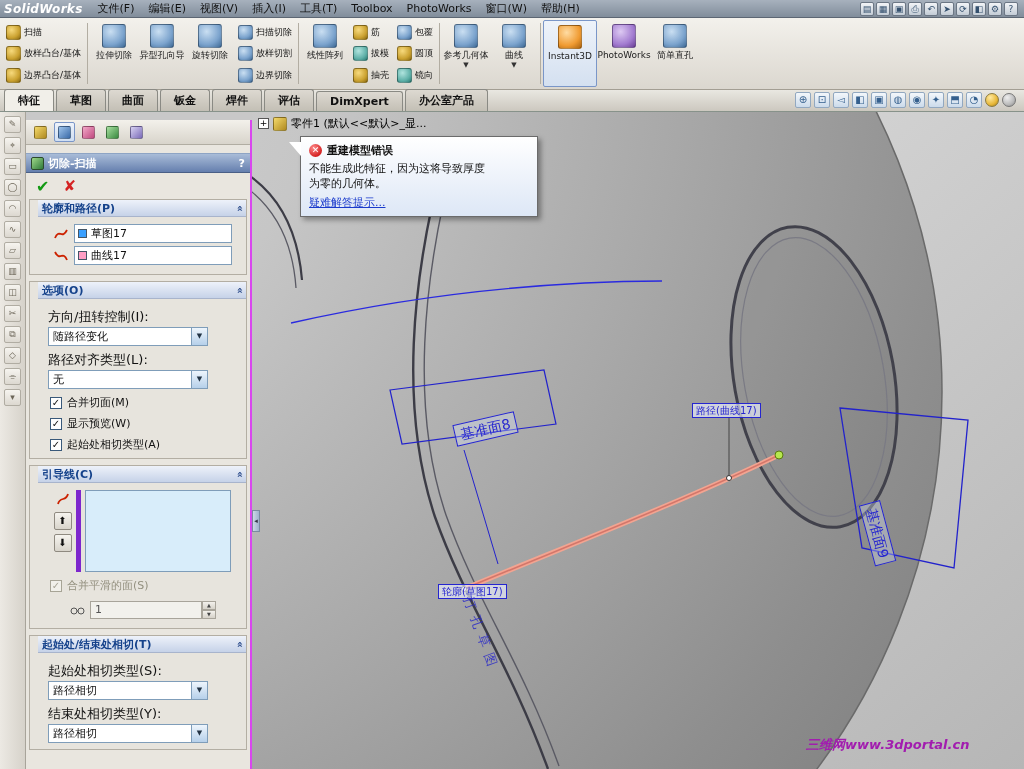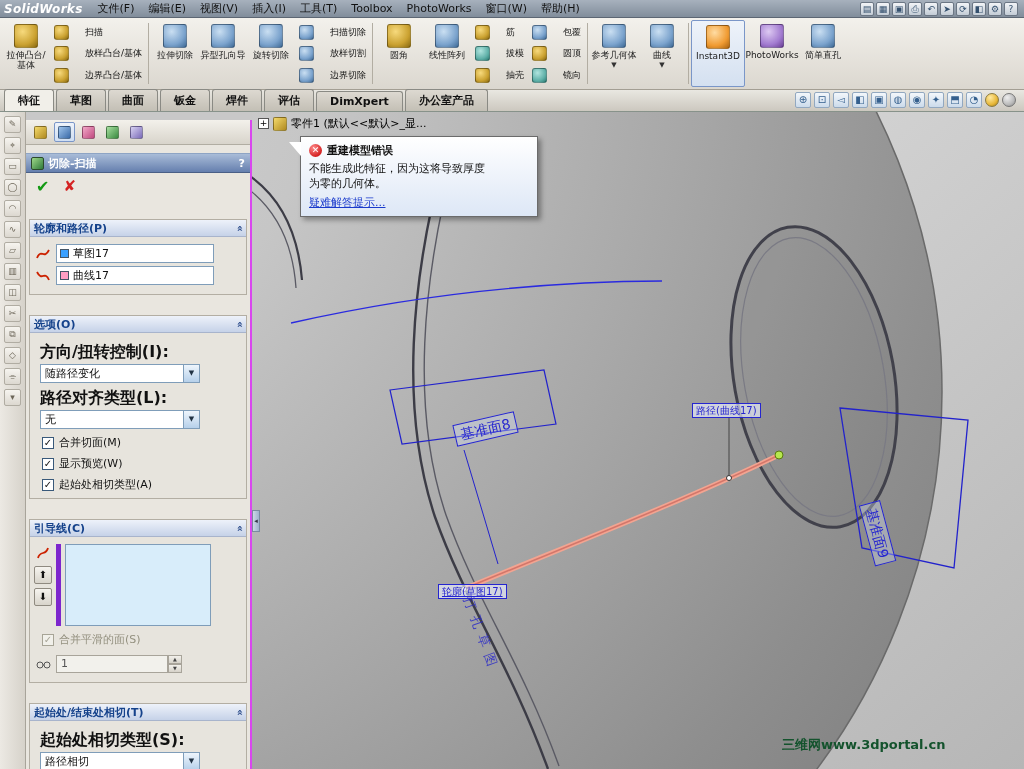--- a/index.html
+++ b/index.html
@@ -18,21 +18,21 @@
 
   
   .toolbar { position:absolute; left:0; top:18px; width:1024px; height:72px;
     background:linear-gradient(#f3f1ec,#dbd7cf); border-bottom:1px solid #a39e93;
     display:flex; align-items:stretch; padding:2px 2px; }
   .tb-big { width:48px; display:flex; flex-direction:column; align-items:center; padding-top:4px;
     font-size:9px; text-align:center; line-height:10px; color:#1c1c1c; cursor:default; }
   .tb-big.wide { width:54px; }
   .tb-big.active { border:1px solid #7a96c8; background:linear-gradient(#eef3fa,#d4e0f0); border-radius:2px; }
   .tb-stack { display:flex; flex-direction:column; justify-content:space-between; padding:3px 4px; }
-  .tb-small { display:flex; align-items:center; gap:16px; font-size:9px; white-space:nowrap; height:18px; cursor:default; }
+  .tb-small { display:flex; align-items:center; gap:3px; font-size:9px; white-space:nowrap; height:18px; cursor:default; }
   .tb-sep { width:1px; background:#b2ada2; margin:3px 2px; }
   .ic { width:24px; height:24px; border-radius:3px; border:1px solid rgba(0,0,0,.28); margin-bottom:2px; flex:none; }
   .ic.s { width:15px; height:15px; margin:0; }
   .ic-gold  { background:radial-gradient(circle at 35% 30%, #f7da7d, #cba231 62%, #8a6a12); }
   .ic-steel { background:radial-gradient(circle at 35% 30%, #cadff2, #7ba3cd 62%, #3f6a96); }
   .ic-teal  { background:radial-gradient(circle at 35% 30%, #b0e4de, #60b1a9 62%, #2a7a72); }
   .ic-orange{ background:radial-gradient(circle at 35% 30%, #ffdca3, #f09b32 62%, #aa6310); }
   .ic-purple{ background:radial-gradient(circle at 35% 30%, #ddc9f2, #a27bd0 62%, #6a3f96); }
   .dd { font-size:7px; color:#333; }
 
@@ -74,32 +74,32 @@
   .pm-title { height:20px; margin-top:8px; background:linear-gradient(#a9bcd8,#657fae);
     color:#fff; font-weight:bold; display:flex; align-items:center; gap:4px; padding:0 5px;
     border-top:1px solid #8ea4c4; border-bottom:1px solid #4a5f86; }
   .pm-title .tico { width:13px; height:13px; border-radius:2px; border:1px solid #2c4a2c;
     background:linear-gradient(135deg,#9fd88a,#2f7a3a); }
   .pm-title .help { margin-left:auto; font-weight:bold; color:#fff; }
   .pm-okrow { height:26px; display:flex; align-items:center; gap:14px; padding:2px 10px; }
   .ok { color:#149a14; font-size:16px; font-weight:bold; }
   .cancel { color:#d42222; font-size:15px; font-weight:bold; }
 
-  .pm-section { margin:20px 3px 6px; border:1px solid #b3aea3; background:#e7e4dd; }
+  .pm-section { margin:0 3px 6px; border:1px solid #b3aea3; background:#e7e4dd;padding-left:8px; }
   .pm-sec-h { height:17px; background:linear-gradient(#eef2fa,#c6d2e8); border-bottom:1px solid #a8b4cc;
     color:#15428b; font-weight:bold; font-size:11px; display:flex; align-items:center; padding:0 4px; }
   .chev { margin-left:auto; transform:rotate(-90deg); font-size:10px; color:#2a4a8a; }
   .pm-sec-b { padding:4px 4px 6px; }
-  .pm-row { display:flex; align-items:center; gap:4px; margin:3px 0; }
+  .pm-row { display:flex; align-items:center; gap:4px; margin:3px 0;justify-content:center; }
   .pm-ico { width:18px; height:18px; flex:none; display:flex; align-items:center; justify-content:center; }
   .pm-field { width:158px; height:19px; background:#fff; border:1px solid #7f9db9;
     display:flex; align-items:center; gap:4px; padding:0 3px; font-size:11px; }
   .sw { width:9px; height:9px; border:1px solid #456; flex:none; }
   .sw.blue { background:#3aa0ff; } .sw.pink { background:#ff9ec4; }
-  .pm-label { margin:5px 0 1px 6px; font-size:16px;font-weight:bold; }
+  .pm-label { margin:5px 0 1px 6px; font-size:13px; }
   .sel { width:160px; height:19px; margin-left:6px; background:#fff; border:1px solid #7f9db9;
     display:flex; align-items:center; font-size:11px; }
   .sel .txt { padding-left:4px; flex:1; white-space:nowrap; overflow:hidden; }
   .sel .arr { width:16px; height:17px; border-left:1px solid #7f9db9;
     background:linear-gradient(#eef5fc,#b6d0ea); font-size:7px; color:#234; text-align:center; line-height:17px; }
   .pm-check { display:flex; align-items:center; gap:5px; margin:6px 0 0 8px; font-size:11px; }
   .cb { width:12px; height:12px; border:1px solid #39597a; background:#fff; font-size:10px;
     line-height:10px; text-align:center; color:#111; flex:none; }
   .pm-check.dis { color:#93907f; }
   .pm-check.dis .cb { border-color:#a7a496; color:#a7a496; background:#f1f0ea; }
@@ -133,21 +133,21 @@
   .err-ico { width:13px; height:13px; border-radius:50%; background:radial-gradient(circle at 35% 30%,#ff8a8a,#d42222 70%);
     color:#fff; font-size:9px; line-height:13px; text-align:center; flex:none; }
   .tt-line { line-height:15px; }
   .tt-link { color:#1a3acc; text-decoration:underline; margin-top:4px; display:inline-block; }
 
   .vlabel { position:absolute; color:#2525cf; border:1px solid #2525cf; background:rgba(235,240,255,.65);
     font-size:10px; padding:0 3px; line-height:13px; white-space:nowrap; }
   .vlabel.big { font-size:14px; line-height:18px; padding:1px 5px; background:rgba(215,225,250,.35); }
   .vnote { position:absolute; color:rgba(45,45,200,.85); font-size:13px; letter-spacing:7px;
     white-space:nowrap; transform-origin:left top; }
-  .watermark { position:absolute; left:530px; top:624px; color:#14532d; font-weight:bold; font-size:13px; }
+  .watermark { position:absolute; left:554px; top:624px; color:#a21caf; font-weight:bold; font-size:13px;font-style:italic; }
   .splitter { position:absolute; left:0; top:398px; width:8px; height:22px; background:linear-gradient(90deg,#cdd8e8,#9fb2cc);
     border:1px solid #7a8aa0; font-size:7px; line-height:20px; text-align:center; color:#334; }
 </style>
 </head>
 <body>
 
 <div id="app">
 
   <div class="menubar">
     <span class="logo">SolidWorks</span>
@@ -168,24 +168,20 @@
       <span class="mb-ico">↶</span>
       <span class="mb-ico">➤</span>
       <span class="mb-ico">⟳</span>
       <span class="mb-ico">◧</span>
       <span class="mb-ico">⚙</span>
       <span class="mb-ico">?</span>
     </div>
   </div>
 
   <div class="toolbar">
-    <div class="tb-big">
-      <span class="ic ic-gold"></span>
-      <span>拉伸凸台/基体</span>
-    </div>
     <div class="tb-stack">
       <div class="tb-small">
         <span class="ic s ic-gold"></span>
         <span>扫描</span>
       </div>
       <div class="tb-small">
         <span class="ic s ic-gold"></span>
         <span>放样凸台/基体</span>
       </div>
       <div class="tb-small">
@@ -214,24 +210,20 @@
       <div class="tb-small">
         <span class="ic s ic-steel"></span>
         <span>放样切割</span>
       </div>
       <div class="tb-small">
         <span class="ic s ic-steel"></span>
         <span>边界切除</span>
       </div>
     </div>
     <div class="tb-sep"></div>
-    <div class="tb-big">
-      <span class="ic ic-gold"></span>
-      <span>圆角</span>
-    </div>
     <div class="tb-big">
       <span class="ic ic-steel"></span>
       <span>线性阵列</span>
     </div>
     <div class="tb-stack">
       <div class="tb-small">
         <span class="ic s ic-gold"></span>
         <span>筋</span>
       </div>
       <div class="tb-small">
@@ -536,21 +528,21 @@
           <span class="err-ico">✕</span>
           <span>重建模型错误</span>
         </div>
         <div class="tt-line">不能生成此特征，因为这将导致厚度</div>
         <div class="tt-line">为零的几何体。</div>
         <span class="tt-link">疑难解答提示...</span>
       </div>
 
       <div class="vlabel" style="left:440px; top:291px;">路径(曲线17)</div>
       <div class="vlabel big" style="left:202px; top:306px; transform:rotate(-13deg);">基准面8</div>
-      <div class="vlabel" style="left:186px; top:472px;text-decoration:underline;">轮廓(草图17)</div>
+      <div class="vlabel" style="left:186px; top:472px;">轮廓(草图17)</div>
       <div class="vlabel big" style="left:628px; top:388px; transform:rotate(75deg); transform-origin:left top;">基准面9</div>
       <div class="vnote" style="left:224px; top:482px; transform:rotate(70deg);">打孔草图</div>
 
       <div class="splitter">◂</div>
       <div class="watermark">三维网www.3dportal.cn</div>
     </div>
   </div>
 </div>
 
 </body></html>

